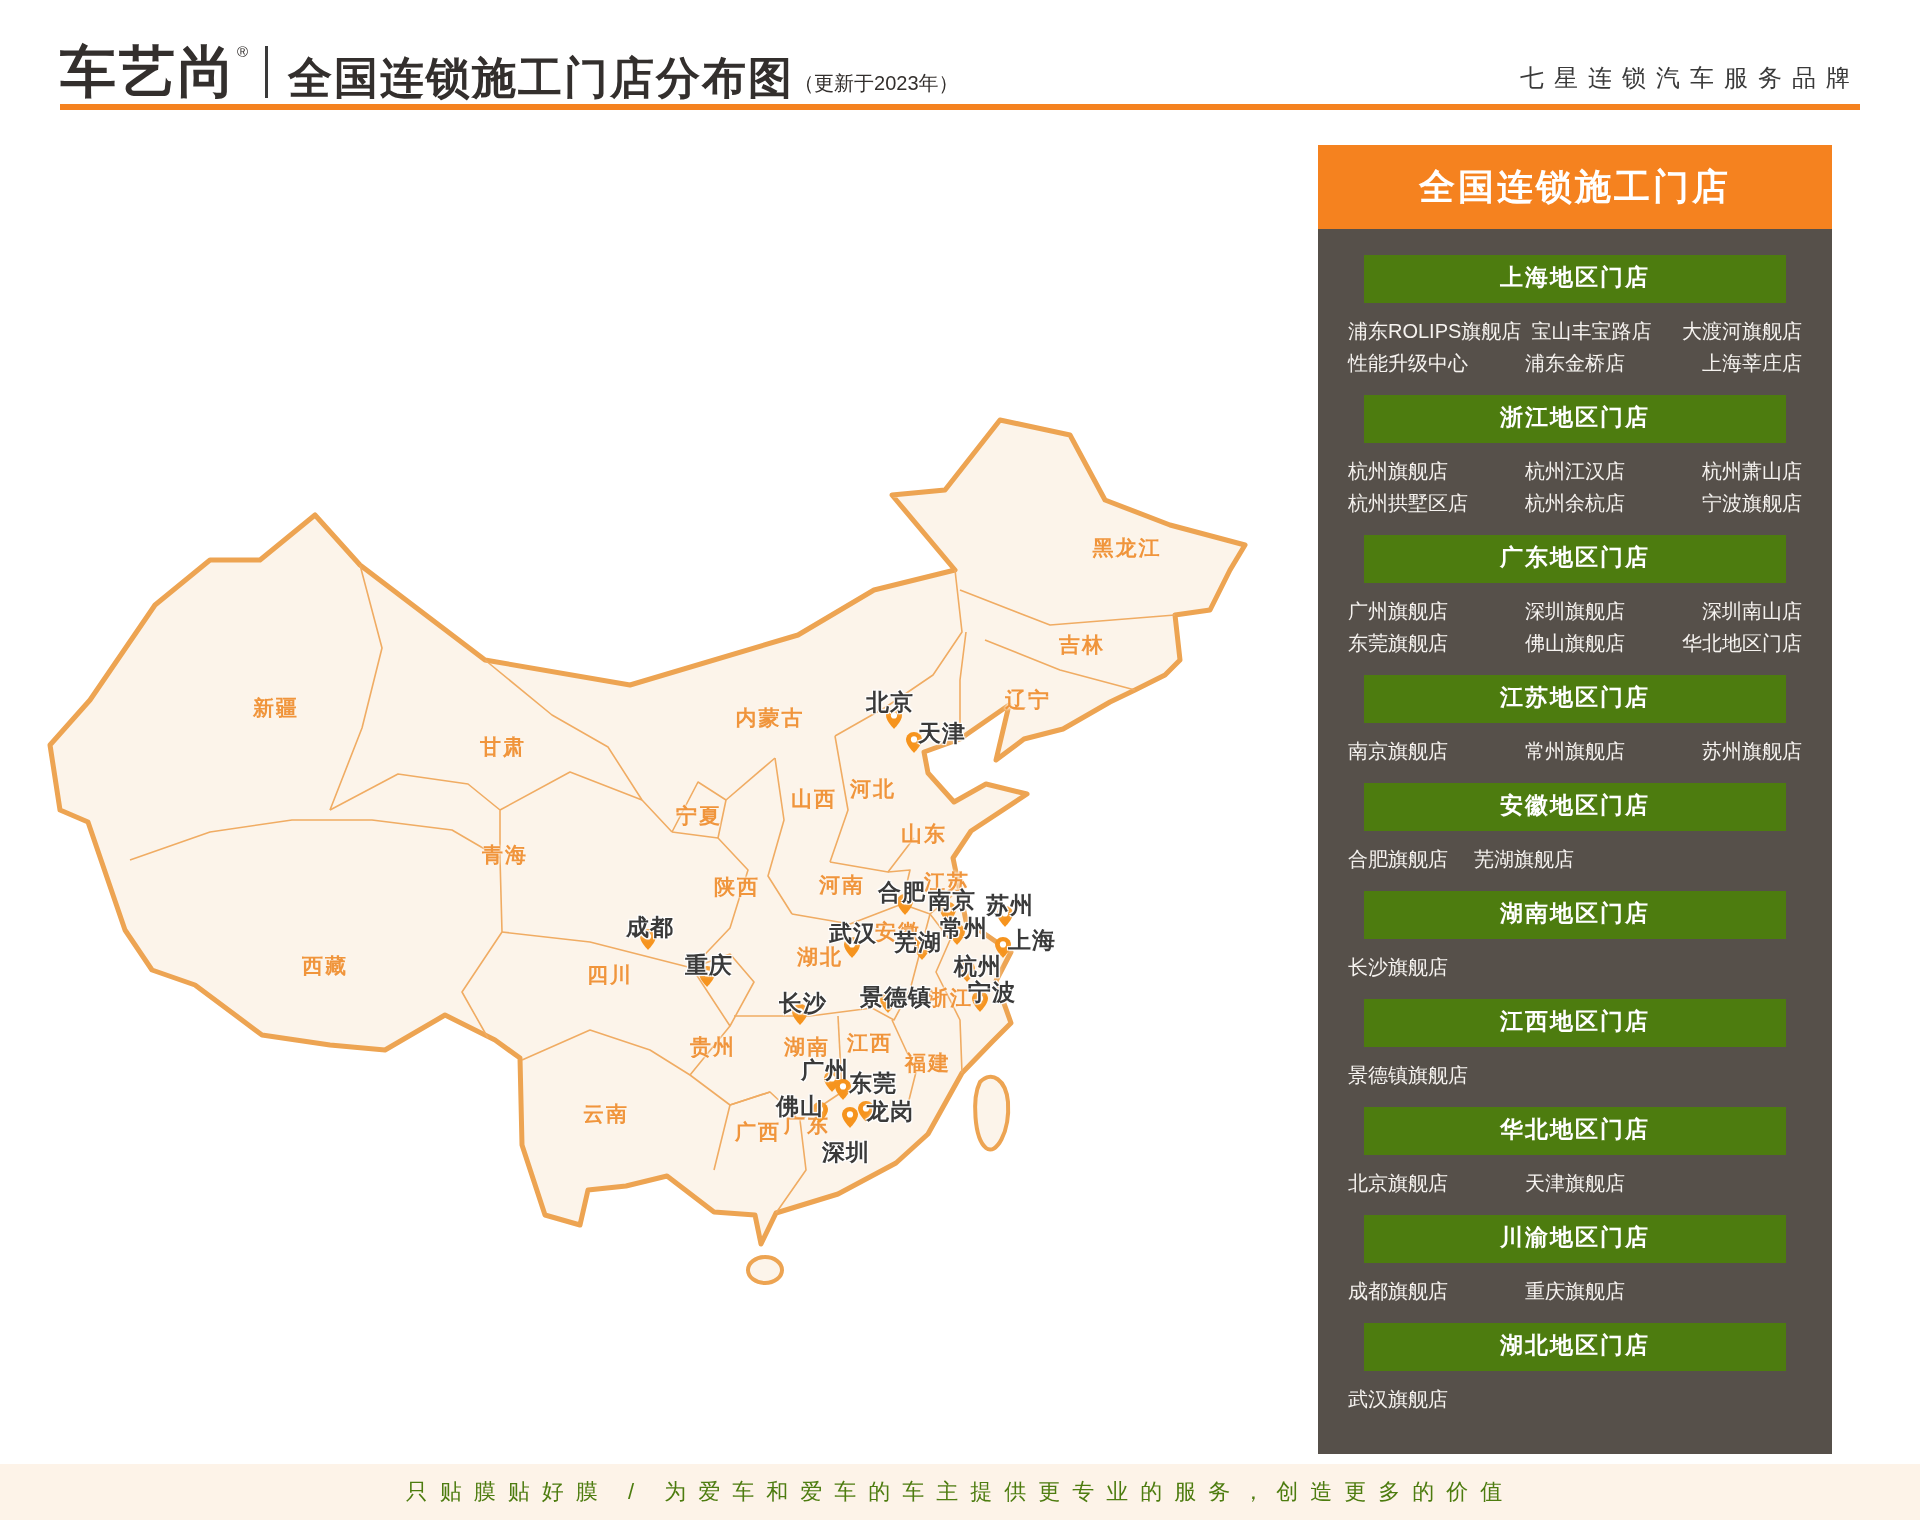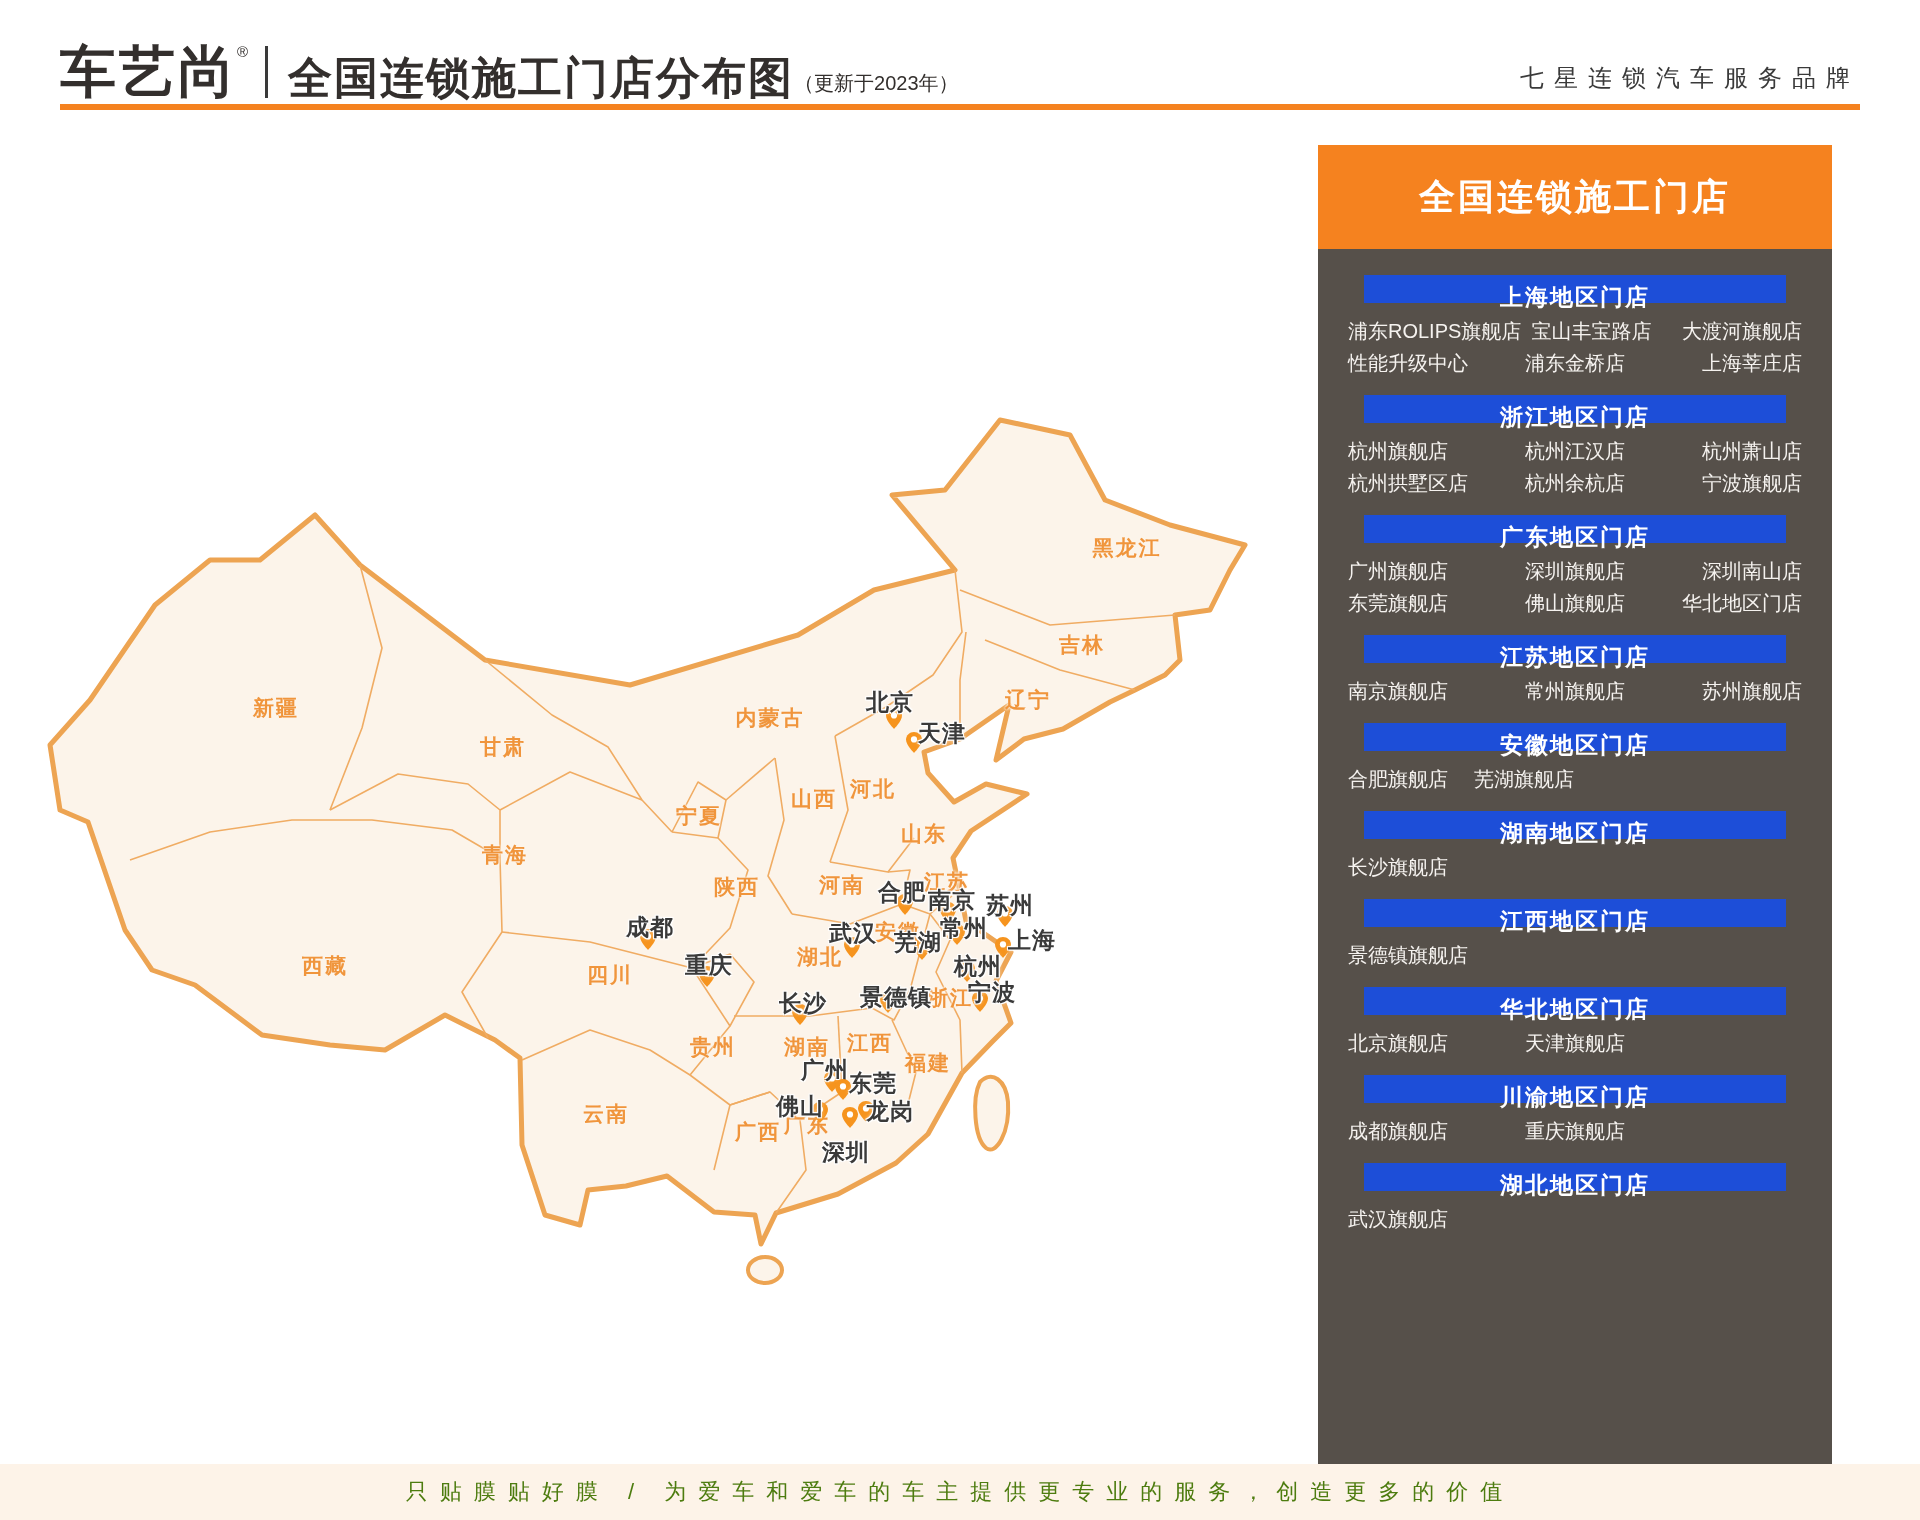--- a/index.html
+++ b/index.html
@@ -25,25 +25,25 @@
   .province-label{position:absolute;transform:translate(-50%,-50%);
     color:#f0953c;font-size:21px;font-weight:700;white-space:nowrap;letter-spacing:2px;
     text-shadow:0 0 3px #fdf6ed,0 0 3px #fdf6ed;}
   .city-label{position:absolute;transform:translate(-50%,-50%);
     color:#3a3a3a;font-size:23px;font-weight:900;white-space:nowrap;letter-spacing:1px;
     text-shadow:-1px -1px 0 #fff,1px -1px 0 #fff,-1px 1px 0 #fff,1px 1px 0 #fff,0 0 4px #fff;}
   .city-pin{position:absolute;width:16px;height:21px;}
 
   
   .panel{position:absolute;left:1318px;top:145px;width:514px;height:1313px;}
-  .panel-header{height:104px;background:#f5821f;color:#ffffff;display:flex;
+  .panel-header{height:84px;background:#f5821f;color:#ffffff;display:flex;
     align-items:center;justify-content:center;font-size:36px;font-weight:900;letter-spacing:3px;}
   .panel-body{background:#56504a;height:1225px;box-sizing:border-box;padding:26px 30px 0 30px;}
-  .section-bar{background:#1d4ed8;color:#ffffff;font-size:23px;font-weight:700;
-    text-align:center;height:28px;line-height:44px;margin:0 16px 12px 16px;letter-spacing:2px;}
+  .section-bar{background:#4d7c0f;color:#ffffff;font-size:23px;font-weight:700;
+    text-align:center;height:48px;line-height:44px;margin:0 16px 12px 16px;letter-spacing:2px;}
   .section{margin-bottom:16px;}
   .store-row{display:grid;grid-template-columns:1fr 1fr 1fr;line-height:32px;}
   .store-row .c0{text-align:left;}
   .store-row .c1{text-align:center;}
   .store-row .c2{text-align:right;}
   .store-row-inline{display:flex;gap:26px;line-height:32px;}
   .store{color:#f5f2ef;font-size:20px;white-space:nowrap;}
 
   
   .footer{position:absolute;left:0;right:0;bottom:0;height:56px;background:#fdf3e8;

